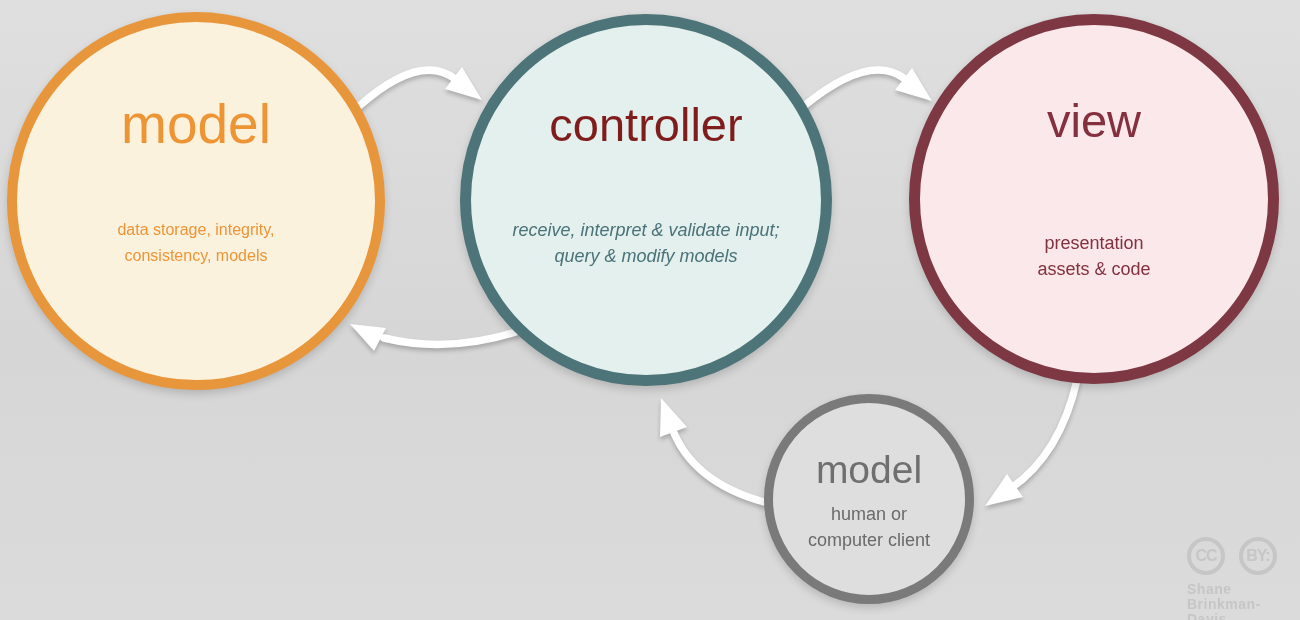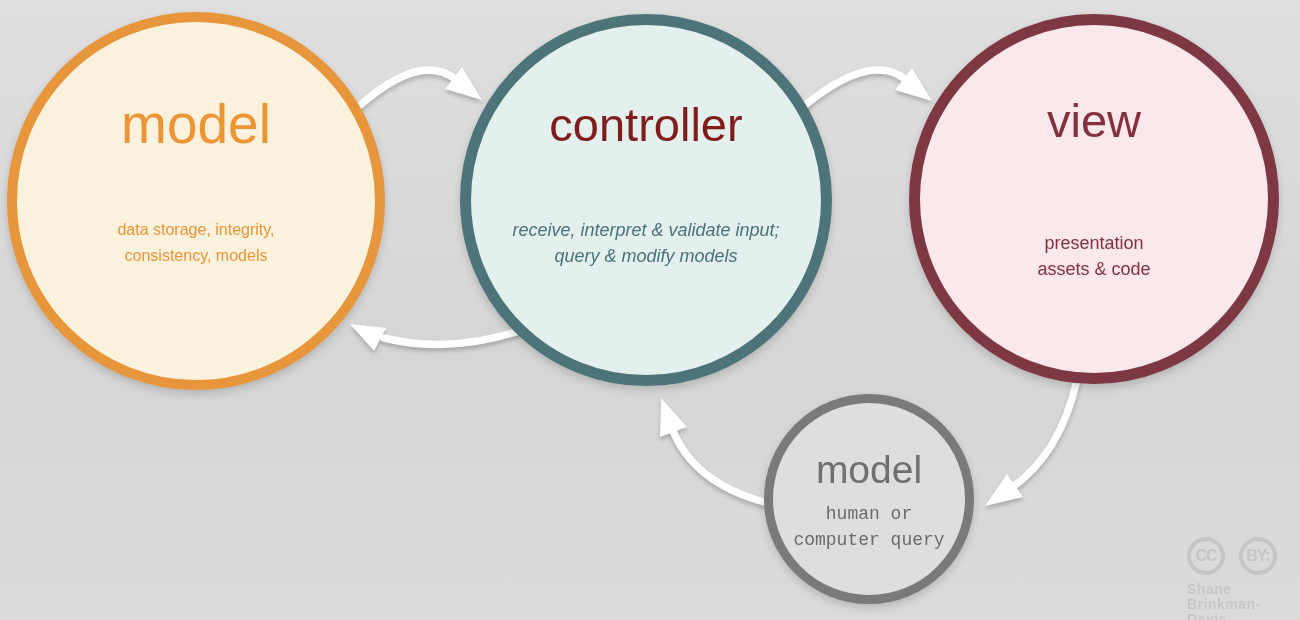--- a/index.html
+++ b/index.html
@@ -27,21 +27,21 @@
   .node-controller { left:460px; top:14px; width:372px; height:372px; background:#e3f0ee; border:11px solid #4d7478; }
   .node-controller .title { top:72px; font-size:47px; color:#7f1d1d; }
   .node-controller .desc  { top:192px; font-size:18px; line-height:26px; color:#4a7278;font-style:italic; }
 
   .node-view { left:909px; top:14px; width:370px; height:370px; background:#fae8eb; border:11px solid #7d3843; }
   .node-view .title { top:68px; font-size:47px; color:#84303e; }
   .node-view .desc  { top:205px; font-size:18px; line-height:26px; color:#84303e; }
 
   .node-user { left:764px; top:394px; width:210px; height:210px; background:#dedede; border:9px solid #7a7a7a; }
   .node-user .title { top:45px; font-size:39px; color:#6f6f6f; }
-  .node-user .desc  { top:98px; font-size:18px; line-height:26px; color:#6a6a6a;font-family:Liberation Mono, monospace; }
+  .node-user .desc  { top:98px; font-size:18px; line-height:26px; color:#6a6a6a; }
 
   .attribution { position:absolute; left:1187px; top:537px; z-index:2; color:#c6c6c6; }
   .badges { display:flex; gap:14px; }
   .badge {
     width:38px; height:38px; border:4px solid #c6c6c6; border-radius:50%;
     display:flex; align-items:center; justify-content:center;
     font-weight:bold; font-size:16px; letter-spacing:-1px; box-sizing:border-box;
   }
   .author { margin-top:7px; font-weight:bold; font-size:14px; line-height:15px; letter-spacing:0.5px; }
 </style>
@@ -94,21 +94,21 @@
     <div class="desc">
       <div>presentation</div>
       <div>assets &amp; code</div>
     </div>
   </div>
 
   <div class="node node-user">
     <div class="title">model</div>
     <div class="desc">
       <div>human or</div>
-      <div>computer query</div>
+      <div>computer client</div>
     </div>
   </div>
 
   <div class="attribution">
     <div class="badges">
       <div class="badge">CC</div>
       <div class="badge">BY:</div>
     </div>
     <div class="author">
       <div>Shane</div>

